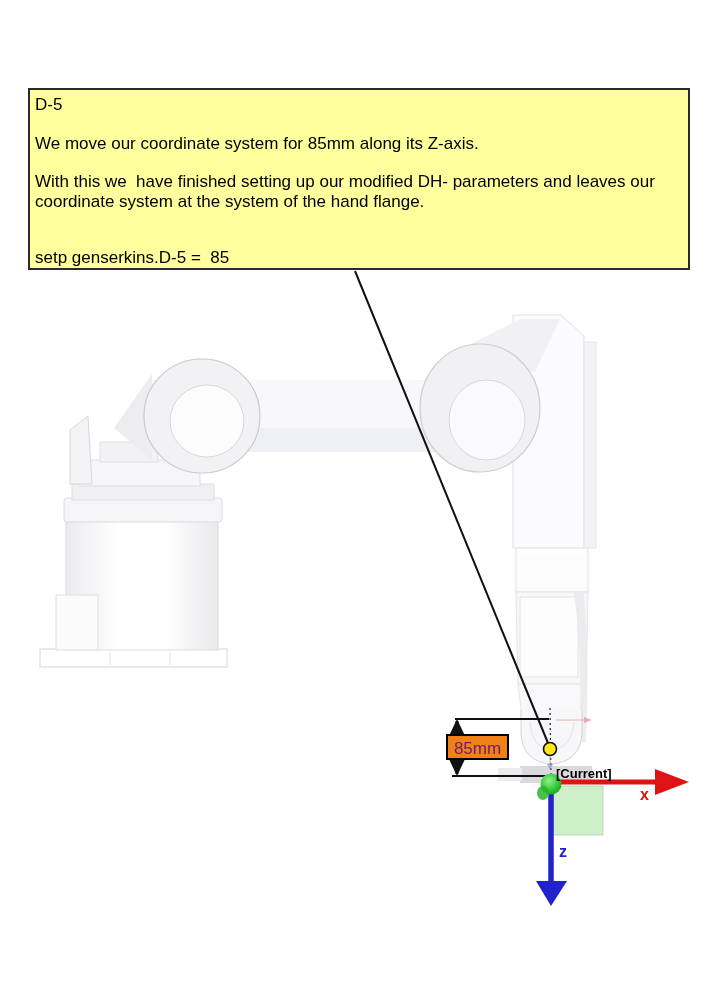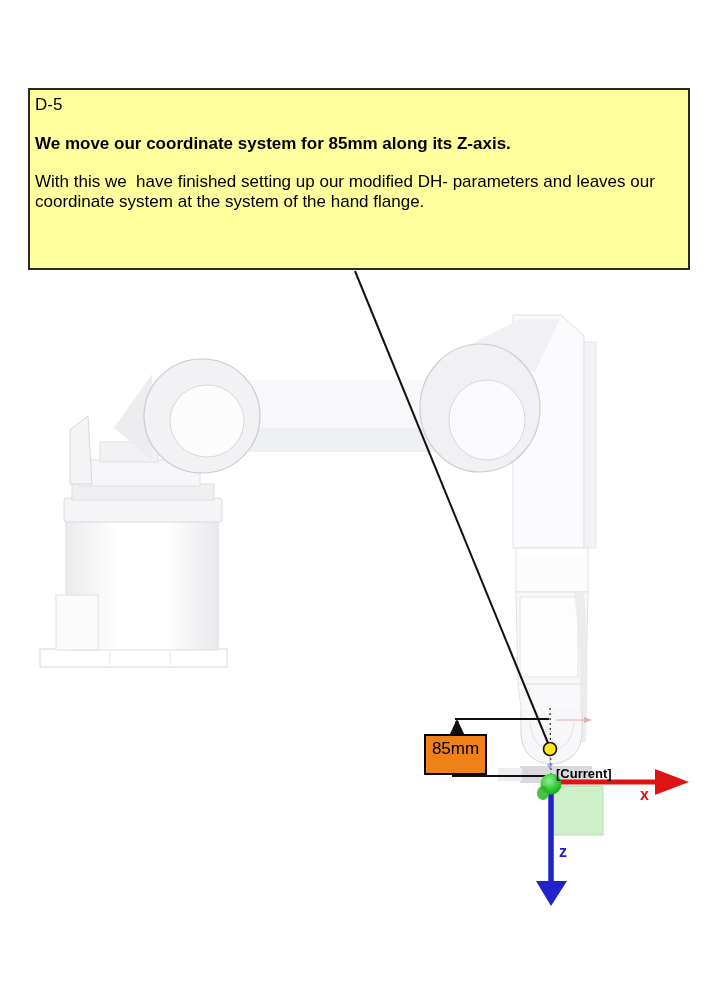--- a/index.html
+++ b/index.html
@@ -10,27 +10,27 @@
   #scene{position:absolute;left:0;top:0;}
   .note-box{
     position:absolute;left:28px;top:56px;width:658px;height:178px;
     background:#FFFF9E;border:2px solid #2a2a2a;color:#000;
   }
   .note-box p{
     position:absolute;margin:0;font-size:17px;line-height:20px;
     white-space:pre-wrap;color:#000;
   }
   .nb-title{left:5px;top:5px;}
-  .nb-para1{left:5px;top:44px;font-weight:bold;}
+  .nb-para1{left:5px;top:44px;}
   .nb-para2{left:5px;top:82px;width:650px;}
   .nb-code{left:5px;top:158px;}
   .dim-label{
-    position:absolute;left:424px;top:702px;width:63px;height:41px;
+    position:absolute;left:446px;top:702px;width:63px;height:26px;
     background:#F08018;border:2px solid #000;box-sizing:border-box;
-    font-size:17px;line-height:25px;text-align:center;color:#000000;
+    font-size:17px;line-height:25px;text-align:center;color:#701a75;
   }
   .current-label{
     position:absolute;left:556px;top:734px;
     font-size:13px;font-weight:bold;color:#000;letter-spacing:0px;
   }
   .x-label{
     position:absolute;left:640px;top:754px;
     font-size:16px;font-weight:bold;color:#DE1414;
   }
   .z-label{
@@ -127,20 +127,21 @@
 
       <circle cx="551" cy="752" r="10.5" fill="url(#greenSphere)"></circle>
       <ellipse cx="543" cy="761" rx="6" ry="7" fill="#2ab52a" opacity="0.85"></ellipse>
     </g>
   </svg>
 
   <div class="note-box">
     <p class="nb-title">D-5</p>
     <p class="nb-para1">We move our coordinate system for 85mm along its Z-axis.</p>
     <p class="nb-para2">With this we  have finished setting up our modified DH- parameters and leaves our coordinate system at the system of the hand flange.</p>
+    <p class="nb-code">setp genserkins.D-5 =  85</p>
   </div>
 
   <div class="dim-label">85mm</div>
 
   <div class="current-label">[Current]</div>
 
   <div class="x-label">x</div>
 
   <div class="z-label">z</div>
 

